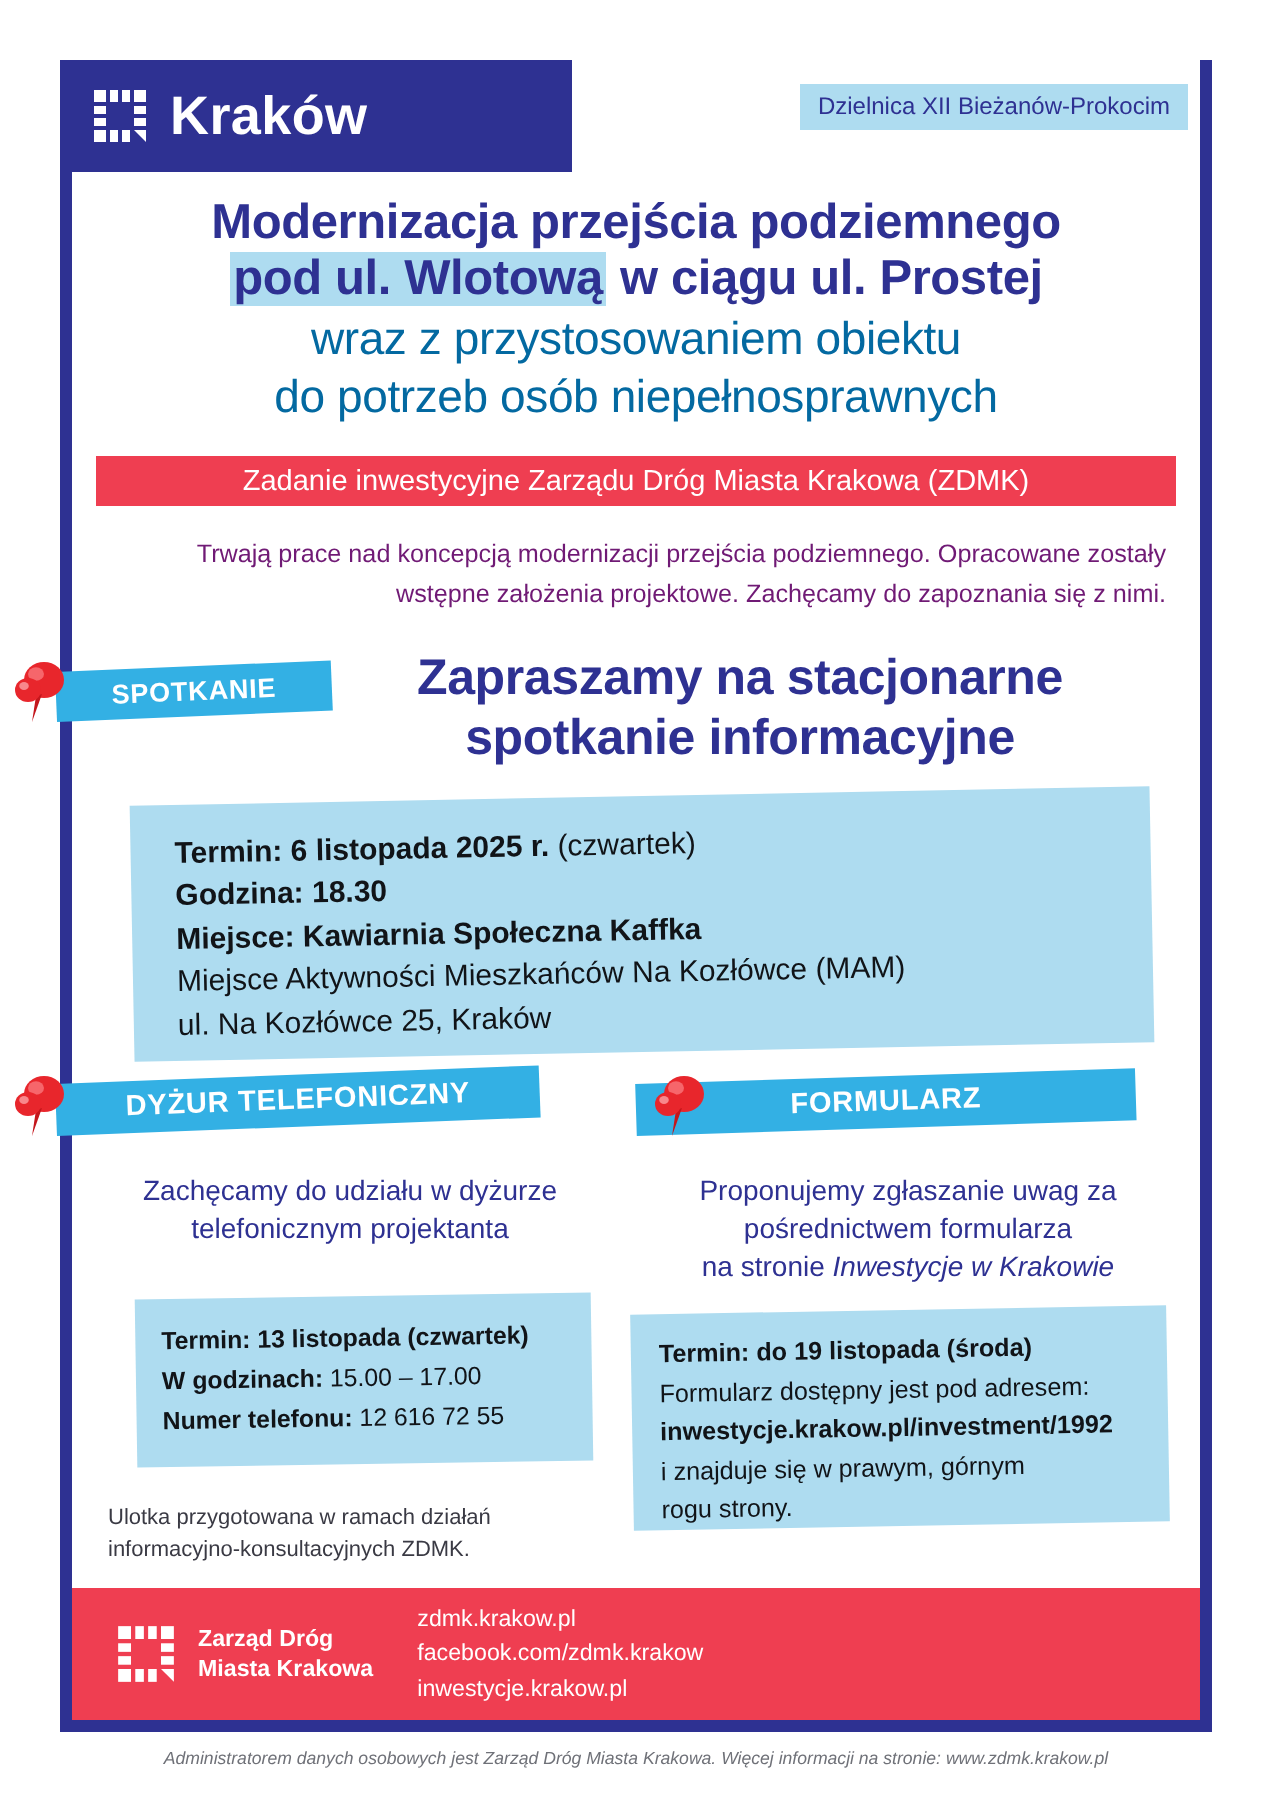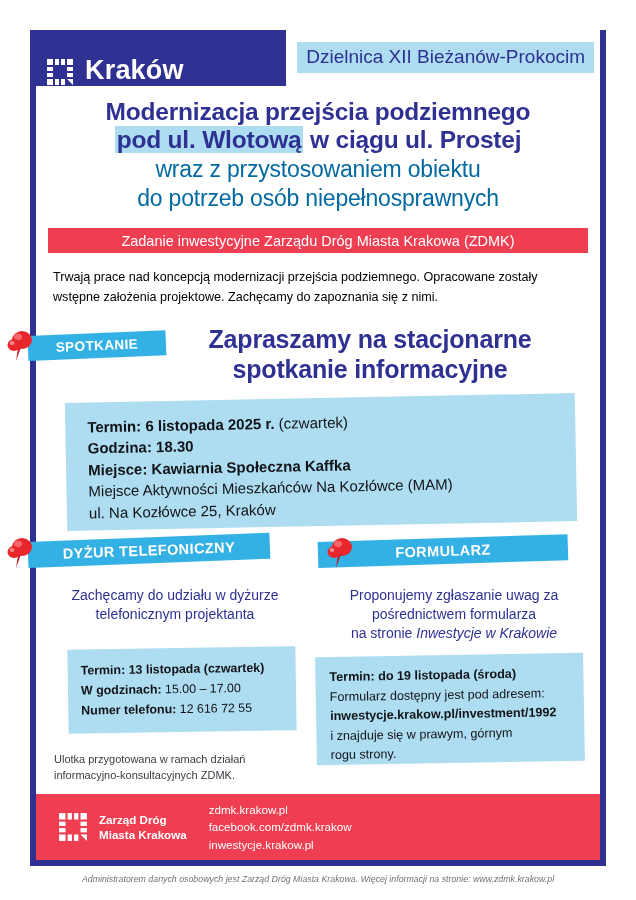--- a/index.html
+++ b/index.html
@@ -18,32 +18,32 @@
     border-left:6px solid #2e3192;border-right:6px solid #2e3192;
     box-sizing:border-box;
   }
   .frame-bottom{
     position:absolute;left:30px;top:860px;width:576px;height:6px;background:#2e3192;
   }
 
   
   .header-block{
     position:absolute;left:30px;top:30px;width:256px;height:56px;
-    background:#2e3192;display:flex;align-items:flex-end;padding-left:16px;box-sizing:border-box;
+    background:#2e3192;display:flex;align-items:center;padding-left:16px;box-sizing:border-box;
   }
   .krakow-word{
     color:#ffffff;font-size:27px;font-weight:bold;letter-spacing:.2px;margin-left:11px;
   }
   .logo-mark{width:28px;height:28px;position:relative;flex:0 0 auto;}
   .logo-mark svg{display:block;}
 
   .district{
     position:absolute;right:42px;top:42px;
     background:#aedcf0;color:#2e3192;
-    font-size:19px;padding:4px 9px 5px 9px;white-space:nowrap;
+    font-size:12px;padding:4px 9px 5px 9px;white-space:nowrap;
   }
 
   
   .title-wrap{
     position:absolute;left:36px;top:98px;width:564px;text-align:center;
   }
   .t-line{
     color:#2e3192;font-weight:bold;font-size:24.5px;line-height:1.14;letter-spacing:-.2px;
   }
   .hl{background:#aedcf0;padding:0 2px;}
@@ -55,21 +55,21 @@
   
   .redbar{
     position:absolute;left:48px;top:228px;width:540px;height:25px;
     background:#ef3e51;color:#ffffff;font-size:14.5px;
     display:flex;align-items:center;justify-content:center;
   }
 
   
   .intro{
     position:absolute;left:53px;top:268px;width:530px;
-    color:#000000;font-size:12.6px;line-height:1.55;text-align:left;
+    color:#701a75;font-size:12.6px;line-height:1.55;text-align:right;
   }
 
   
   .ribbon{
     position:absolute;background:#33b0e4;color:#ffffff;
     font-weight:bold;letter-spacing:.4px;
     display:flex;align-items:center;justify-content:center;
   }
   .ribbon-spotkanie{
     left:28px;top:336px;width:138px;height:25px;font-size:13.5px;

